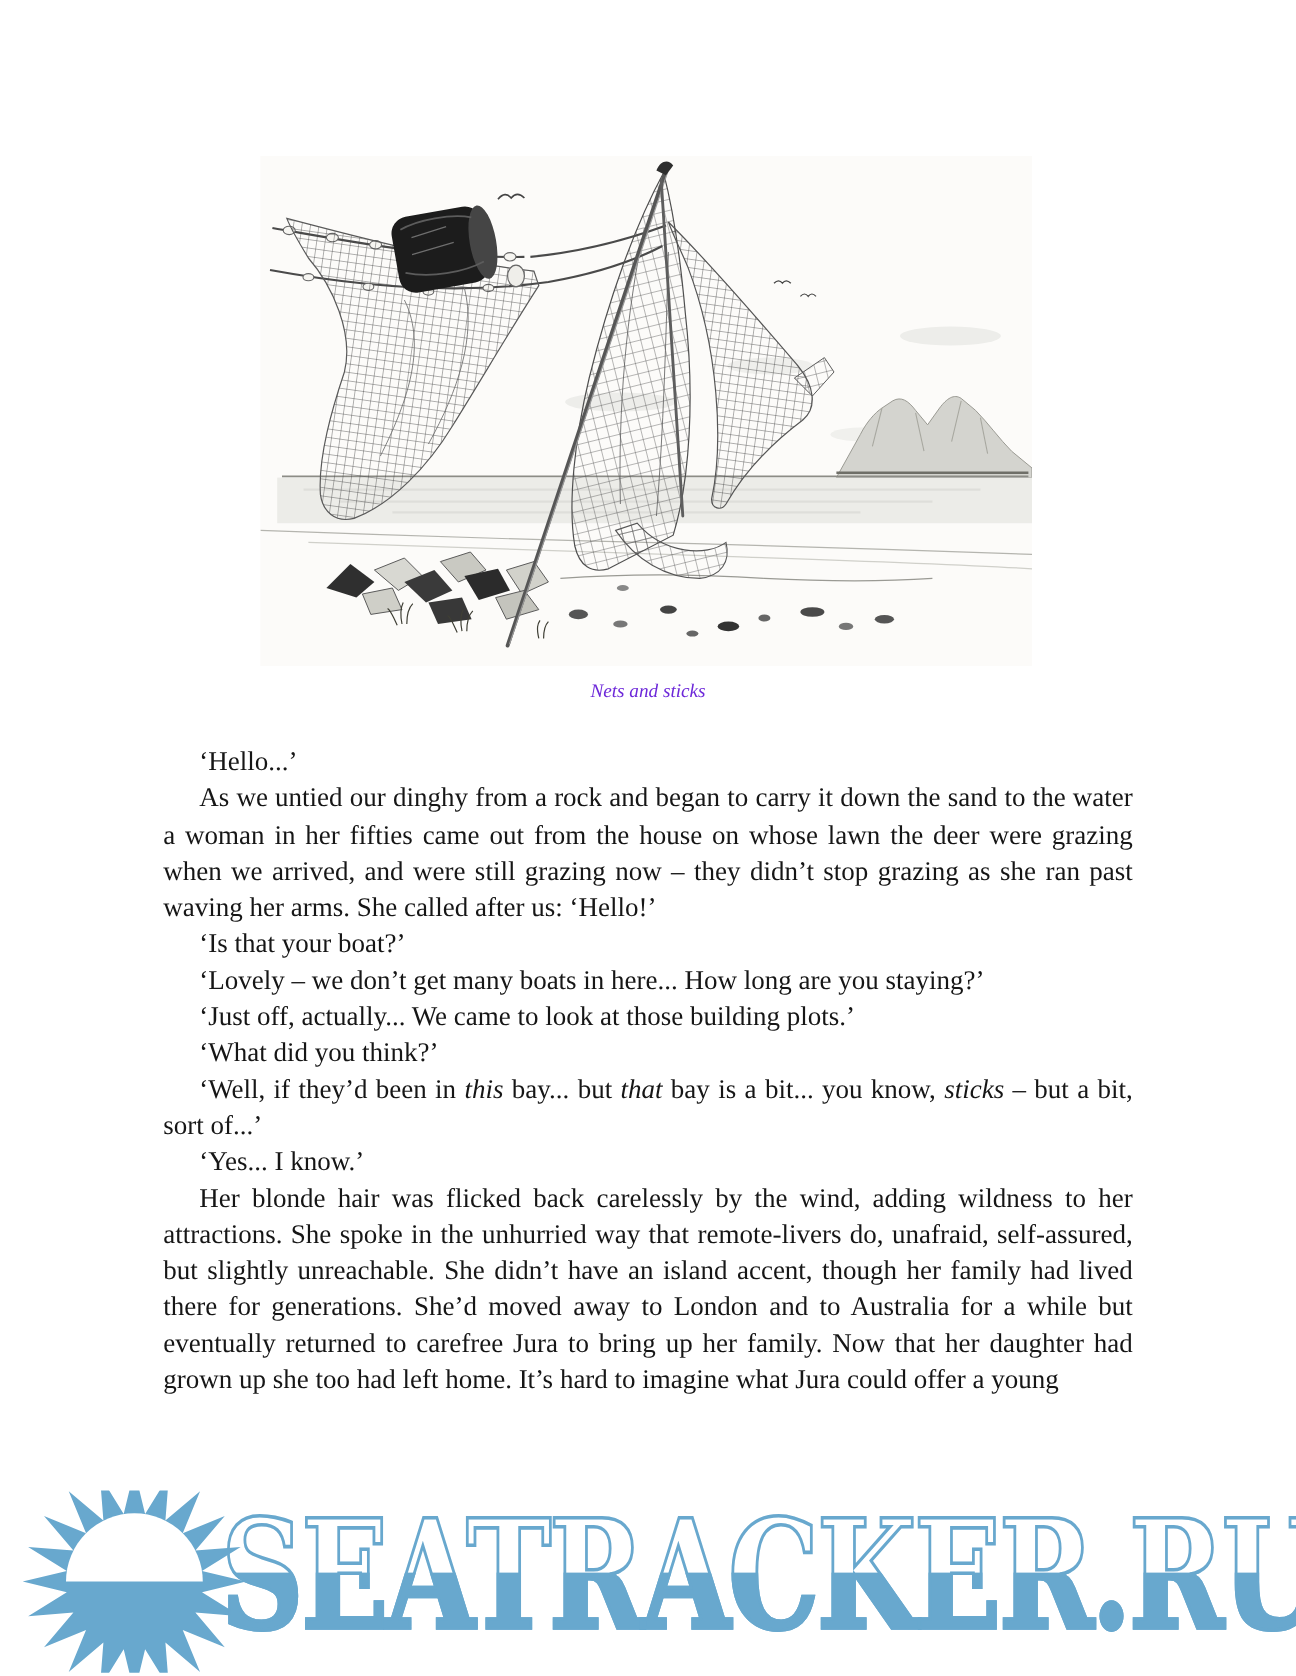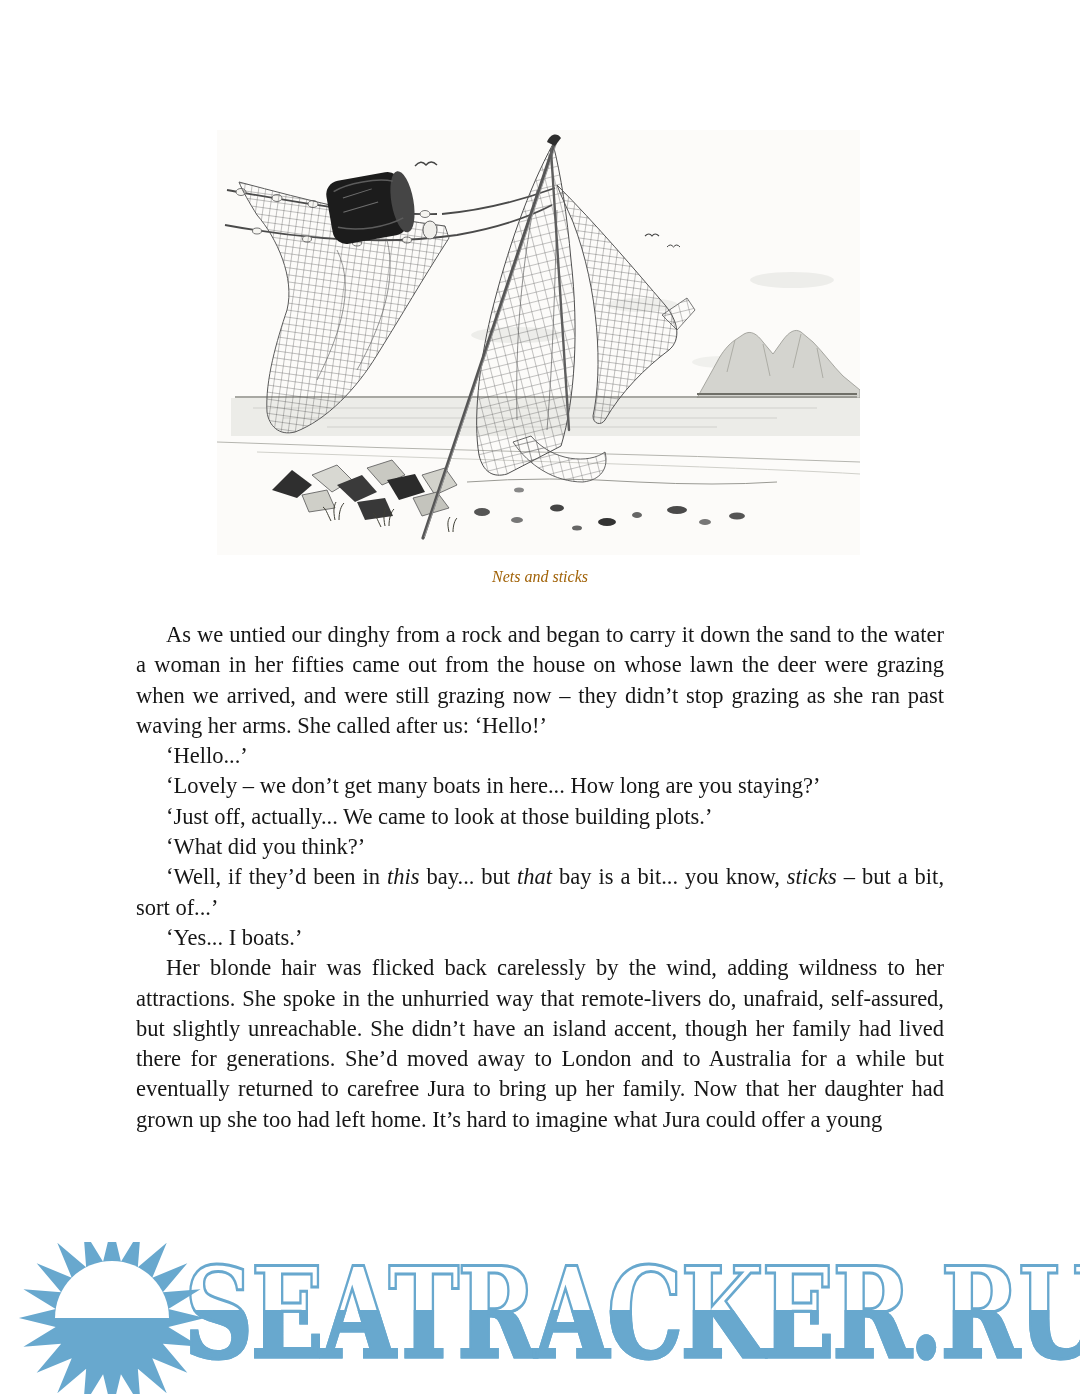--- a/index.html
+++ b/index.html
@@ -14,21 +14,21 @@
   figure.illustration{
     position:absolute;left:217px;top:130px;width:643px;height:425px;
     margin:0;background:#fcfbf9;
   }
   figure.illustration svg{display:block;width:100%;height:100%;}
   .caption{
     position:absolute;left:0;top:568px;width:1080px;
     text-align:center;
     font-style:italic;
     font-size:16px;
-    color:#a16207;
+    color:#6d28d9;
   }
   .body-text{
     position:absolute;left:136px;top:620px;width:808px;
     font-size:22.5px;
     line-height:30.3px;
     text-align:justify;
   }
   .body-text p.para{
     margin:0;
     text-indent:30px;
@@ -177,27 +177,28 @@
         <path d="M198,36 q6,-7 11,-1 q5,-6 11,0" stroke-width="1.4"></path>
         <path d="M428,106 q4,-4 7,0 q3,-4 7,0" stroke-width="1.1"></path>
         <path d="M450,117 q3.5,-4 6.5,0 q3,-4 6.5,0" stroke-width="1"></path>
       </g>
     </svg>
   </figure>
 
   <figcaption class="caption">Nets and sticks</figcaption>
 
   <div class="body-text">
+      <p class="para"><span>‘Hello...’</span></p>
       <p class="para"><span>As we untied our dinghy from a rock and began to carry it down the sand to the water a woman in her fifties came out from the house on whose lawn the deer were grazing when we arrived, and were still grazing now – they didn’t stop grazing as she ran past waving her arms. She called after us: ‘Hello!’</span></p>
-      <p class="para"><span>‘Hello...’</span></p>
+      <p class="para"><span>‘Is that your boat?’</span></p>
       <p class="para"><span>‘Lovely – we don’t get many boats in here... How long are you staying?’</span></p>
       <p class="para"><span>‘Just off, actually... We came to look at those building plots.’</span></p>
       <p class="para"><span>‘What did you think?’</span></p>
       <p class="para"><span>‘Well, if they’d been in </span><em>this</em><span> bay... but </span><em>that</em><span> bay is a bit... you know, </span><em>sticks</em><span> – but a bit, sort of...’</span></p>
-      <p class="para"><span>‘Yes... I boats.’</span></p>
+      <p class="para"><span>‘Yes... I know.’</span></p>
       <p class="para"><span>Her blonde hair was flicked back carelessly by the wind, adding wildness to her attractions. She spoke in the unhurried way that remote-livers do, unafraid, self-assured, but slightly unreachable. She didn’t have an island accent, though her family had lived there for generations. She’d moved away to London and to Australia for a while but eventually returned to carefree Jura to bring up her family. Now that her daughter had grown up she too had left home. It’s hard to imagine what Jura could offer a young</span></p>
     </div>
 
   <div class="watermark">
     <svg class="wm-sun" viewBox="-101 -80 202 160" xmlns="http://www.w3.org/2000/svg">
       <polygon fill="#68a8ce" points="
         98,0 59.3,9.4 93.2,30.3 53.5,27.2 79.3,57.6 42.4,42.4 57.6,79.3 27.2,53.5
         30.3,93.2 9.4,59.3 0,98 -9.4,59.3 -30.3,93.2 -27.2,53.5 -57.6,79.3 -42.4,42.4
         -79.3,57.6 -53.5,27.2 -93.2,30.3 -59.3,9.4 -98,0 -59.3,-9.4 -93.2,-30.3 -53.5,-27.2
         -79.3,-57.6 -42.4,-42.4 -57.6,-79.3 -27.2,-53.5 -30.3,-93.2 -9.4,-59.3 0,-98 9.4,-59.3

